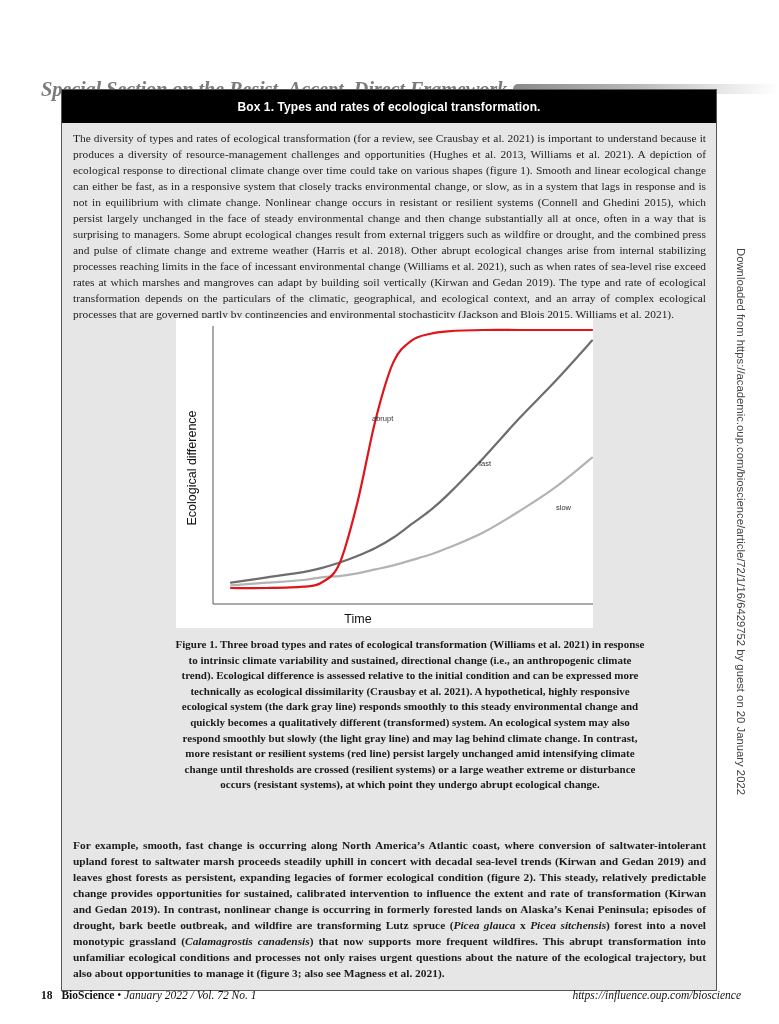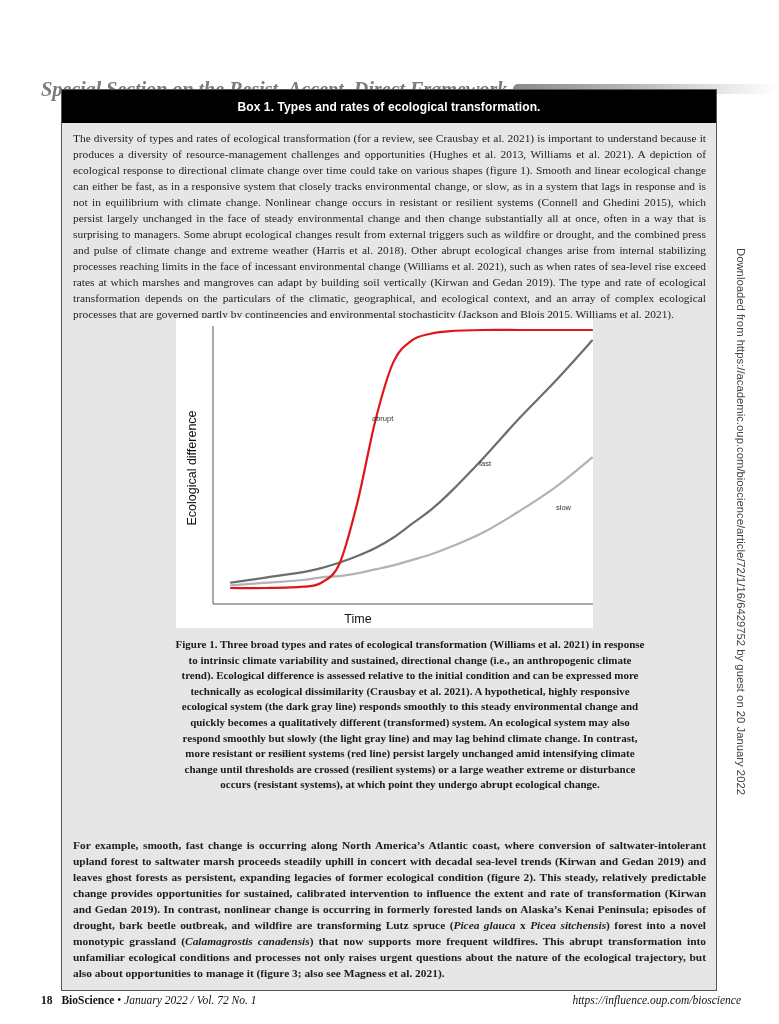--- a/index.html
+++ b/index.html
@@ -38,21 +38,21 @@
     position: absolute; left: 114px; top: 228px; width: 417px; height: 310px; background: #ffffff;
   }
   .figure svg { display: block; }
   .caption {
     position: absolute; left: 113px; top: 547px; width: 470px;
     font-weight: bold; font-size: 11px; line-height: 15.6px; color: #1a1a1a; text-align: center;
   }
   .para2 { position: absolute; top: 747px; left: 0; right: 0; font-weight: bold; }
   .footer {
     position: absolute; top: 984px; left: 41px; width: 700px; height: 22px; display: flex;
-    align-items: flex-end; justify-content: space-between; font-size: 11.5px; color: #111;
+    align-items: center; justify-content: space-between; font-size: 11.5px; color: #111;
   }
   .footer .left .num { font-weight: bold; margin-right: 6px; }
   .footer .left .journal { font-weight: bold; }
   .footer .left .issue, .footer .right { font-style: italic; }
   .sidebar-note {
     position: absolute; left: 747px; top: 248px; width: 560px; height: 14px;
     transform-origin: 0 0; transform: translate(0, 0) rotate(90deg);
     font-family: "Liberation Sans", "DejaVu Sans", sans-serif; font-size: 11.3px; color: #444;
     white-space: nowrap;
   }

